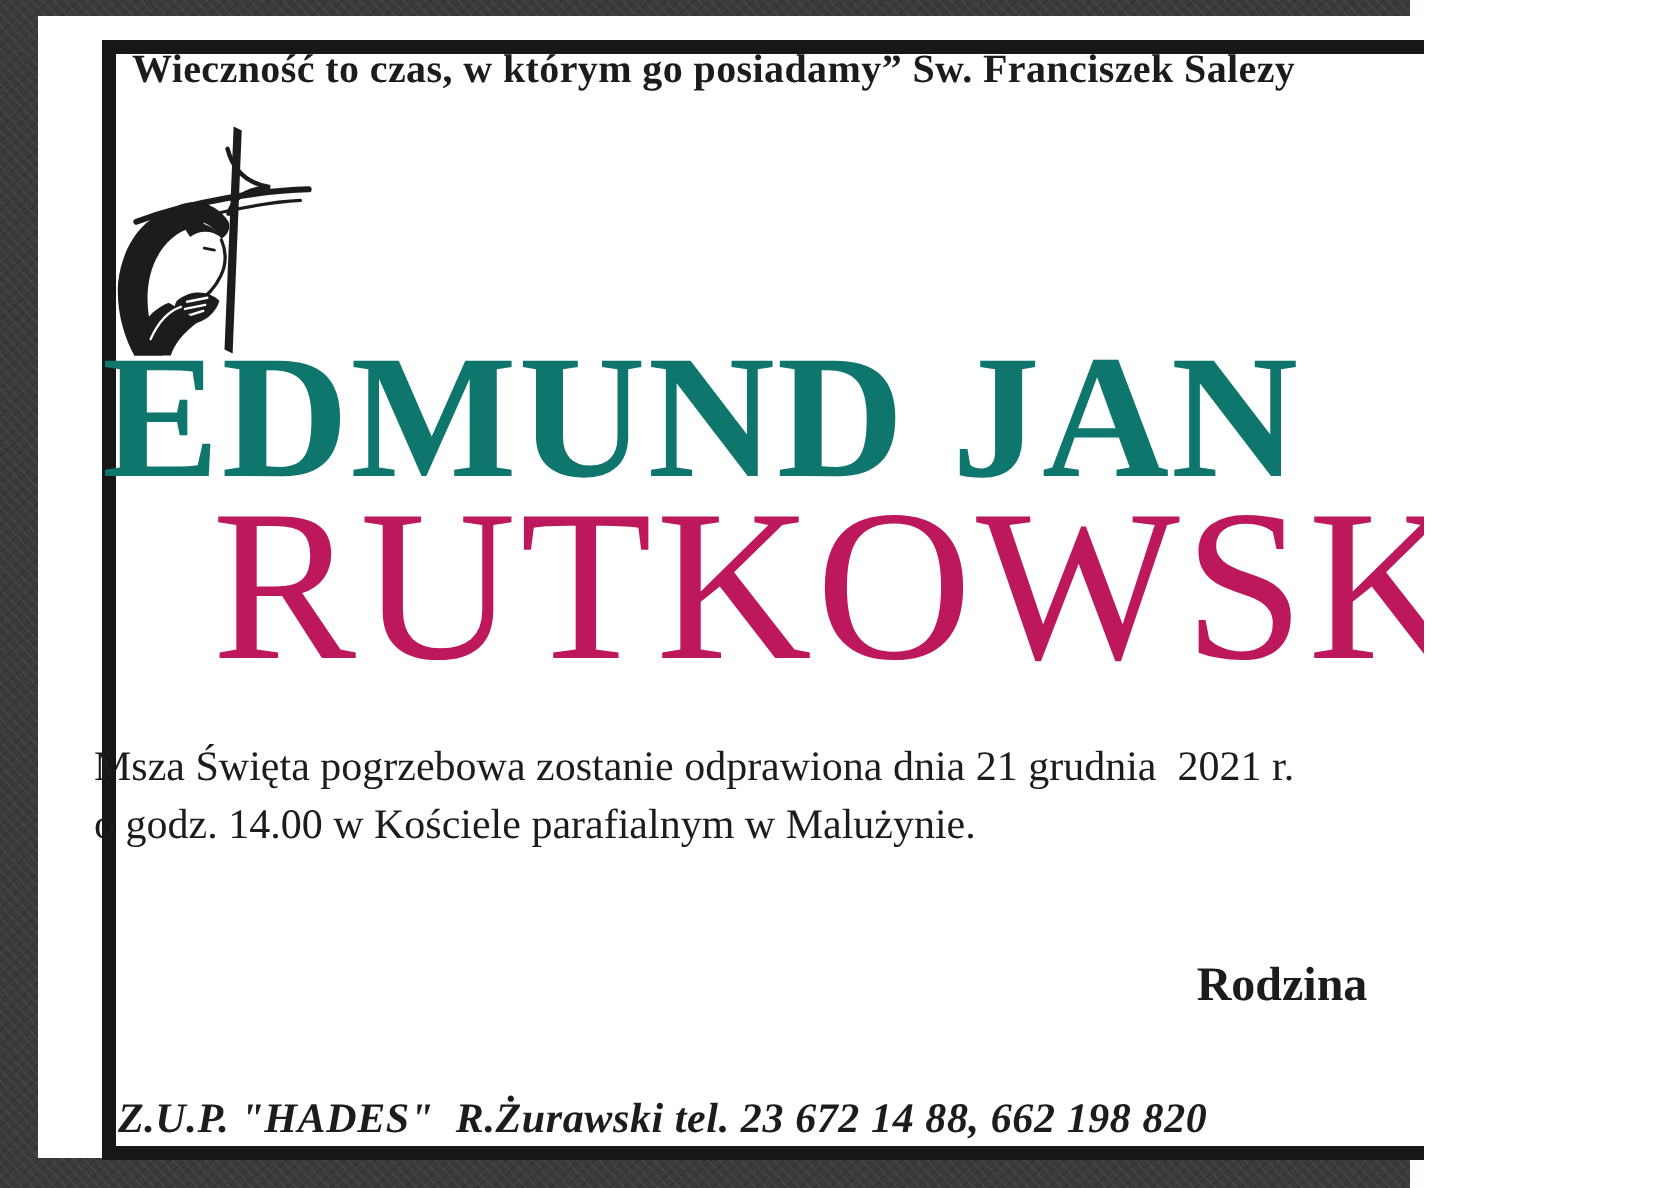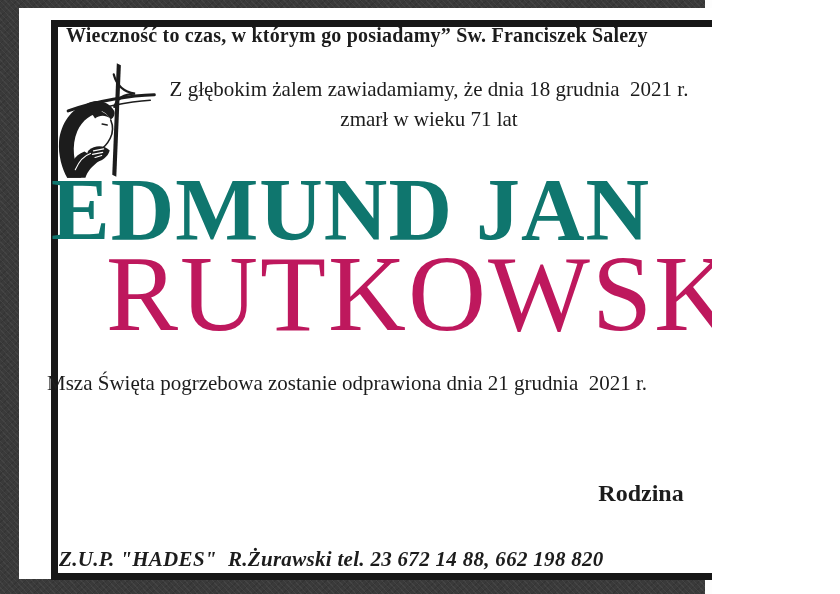--- a/index.html
+++ b/index.html
@@ -98,30 +98,27 @@
       <path d="M46.5,61 L51.5,62" fill="none" stroke="#1c1c1c" stroke-width="1.4"></path>
 
       <path d="M33,87 C40,81 49,82 54,87 C52,94 44,100 36,98 C31,95 31,90 33,87 Z" fill="#1c1c1c"></path>
       <path d="M38,87.5 L48,85.5 M37,91 L47,89 M38,94.5 L46,92" stroke="#ffffff" stroke-width="1.2" fill="none"></path>
 
       <path d="M12,114 C14,100 19,92 29,88 L44,97 C36,103 32,108 30,114 Z" fill="#1c1c1c"></path>
       <path d="M20,106 C24,97 29,92 35,90" stroke="#ffffff" stroke-width="1.1" fill="none"></path>
     </svg>
 
 
-    <div class="announce">
-      <div class="line">Z głębokim żalem zawiadamiamy, że dnia 18 grudnia  2021 r.</div>
-      <div class="line">zmarł w wieku 71 lat</div>
-    </div>
 
     <div class="name-first line">EDMUND JAN</div>
     <div class="name-last line">RUTKOWSKI</div>
 
     <div class="service">
       <div class="line">Msza Święta pogrzebowa zostanie odprawiona dnia 21 grudnia  2021 r.</div>
+      <div class="line">o godz. 14.00 w Kościele parafialnym w Malużynie.</div>
     </div>
 
     <div class="closing">
       <div class="signature line">Rodzina</div>
     </div>
 
     <div class="footer line">Z.U.P. "HADES"  R.Żurawski tel. 23 672 14 88, 662 198 820</div>
   </div>
 
 </div>

